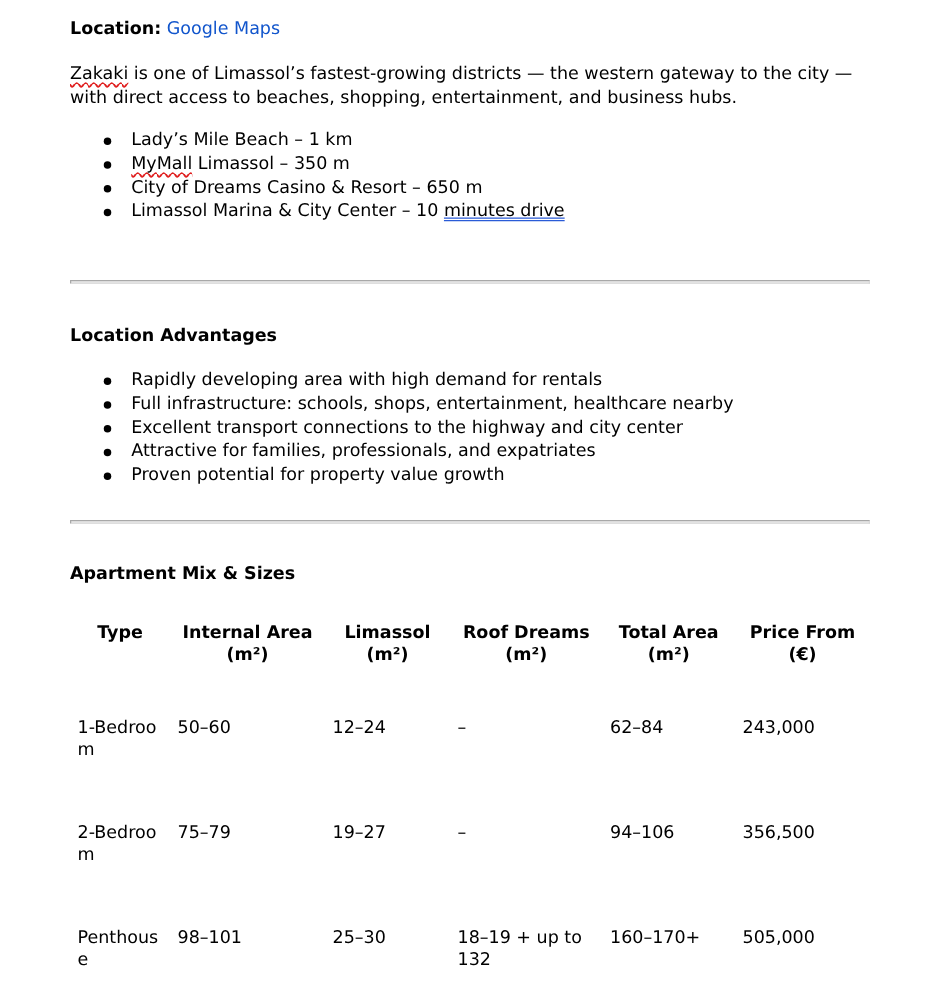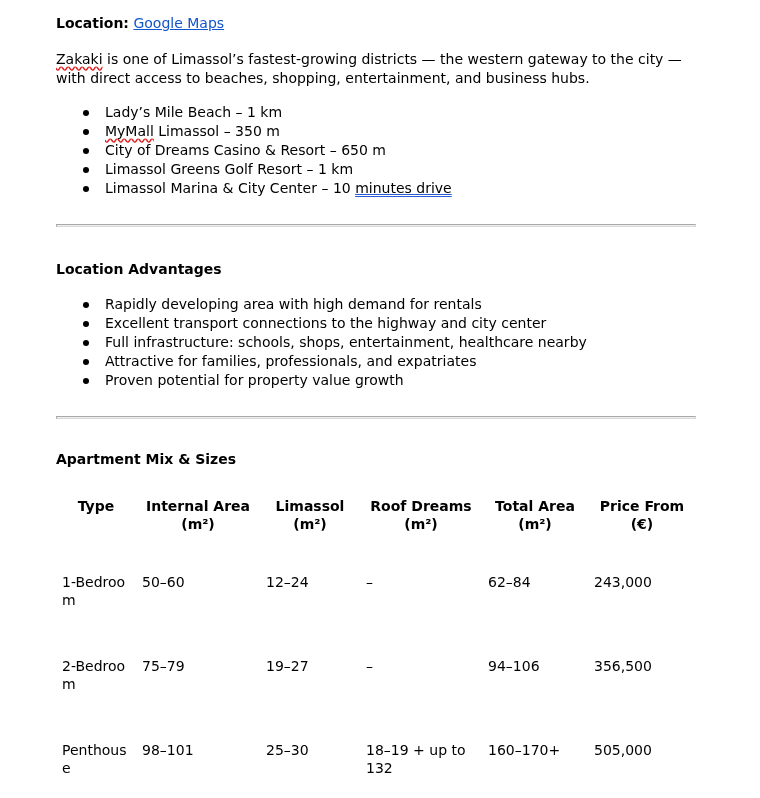--- a/index.html
+++ b/index.html
@@ -28,21 +28,20 @@
       left: 0;
       font-size: 14px;
       line-height: 18px;
       white-space: nowrap;
     }
     .loc-label {
       font-weight: bold;
     }
     .link {
       color: #1155cc;
-      text-decoration: underline;
       text-align: center;
     }
     .intro {
       position: absolute;
       top: 50px;
       left: 0;
       width: 640px;
       font-size: 14px;
       line-height: 19px;
     }
@@ -150,32 +149,31 @@
     <span class="loc-label">Location:</span>
     <a class="link">Google Maps</a>
   </div>
 
   <p class="intro" style="margin:0;"><span class="spell">Zakaki</span><span> is one of Limassol’s fastest-growing districts — the western gateway to the city — with direct access to beaches, shopping, entertainment, and business hubs.</span></p>
 
   <ul class="bullets list1">
     <li><span>Lady’s Mile Beach – 1 km</span></li>
     <li><span class="spell">MyMall</span><span> Limassol – 350 m</span></li>
     <li><span>City of Dreams Casino &amp; Resort – 650 m</span></li>
-    <li><span>Limassol Greens Golf Resort – 1 km</span></li>
     <li><span>Limassol Marina &amp; City Center – 10 </span><span class="grammar">minutes drive</span></li>
   </ul>
 
   <div class="hr hr1"></div>
 
   <div class="heading h-adv">Location Advantages</div>
 
   <ul class="bullets list2">
     <li><span>Rapidly developing area with high demand for rentals</span></li>
+    <li><span>Full infrastructure: schools, shops, entertainment, healthcare nearby</span></li>
     <li><span>Excellent transport connections to the highway and city center</span></li>
-    <li><span>Full infrastructure: schools, shops, entertainment, healthcare nearby</span></li>
     <li><span>Attractive for families, professionals, and expatriates</span></li>
     <li><span>Proven potential for property value growth</span></li>
   </ul>
 
   <div class="hr hr2"></div>
 
   <div class="heading h-mix">Apartment Mix &amp; Sizes</div>
 
   <table class="mix">
     <colgroup>

